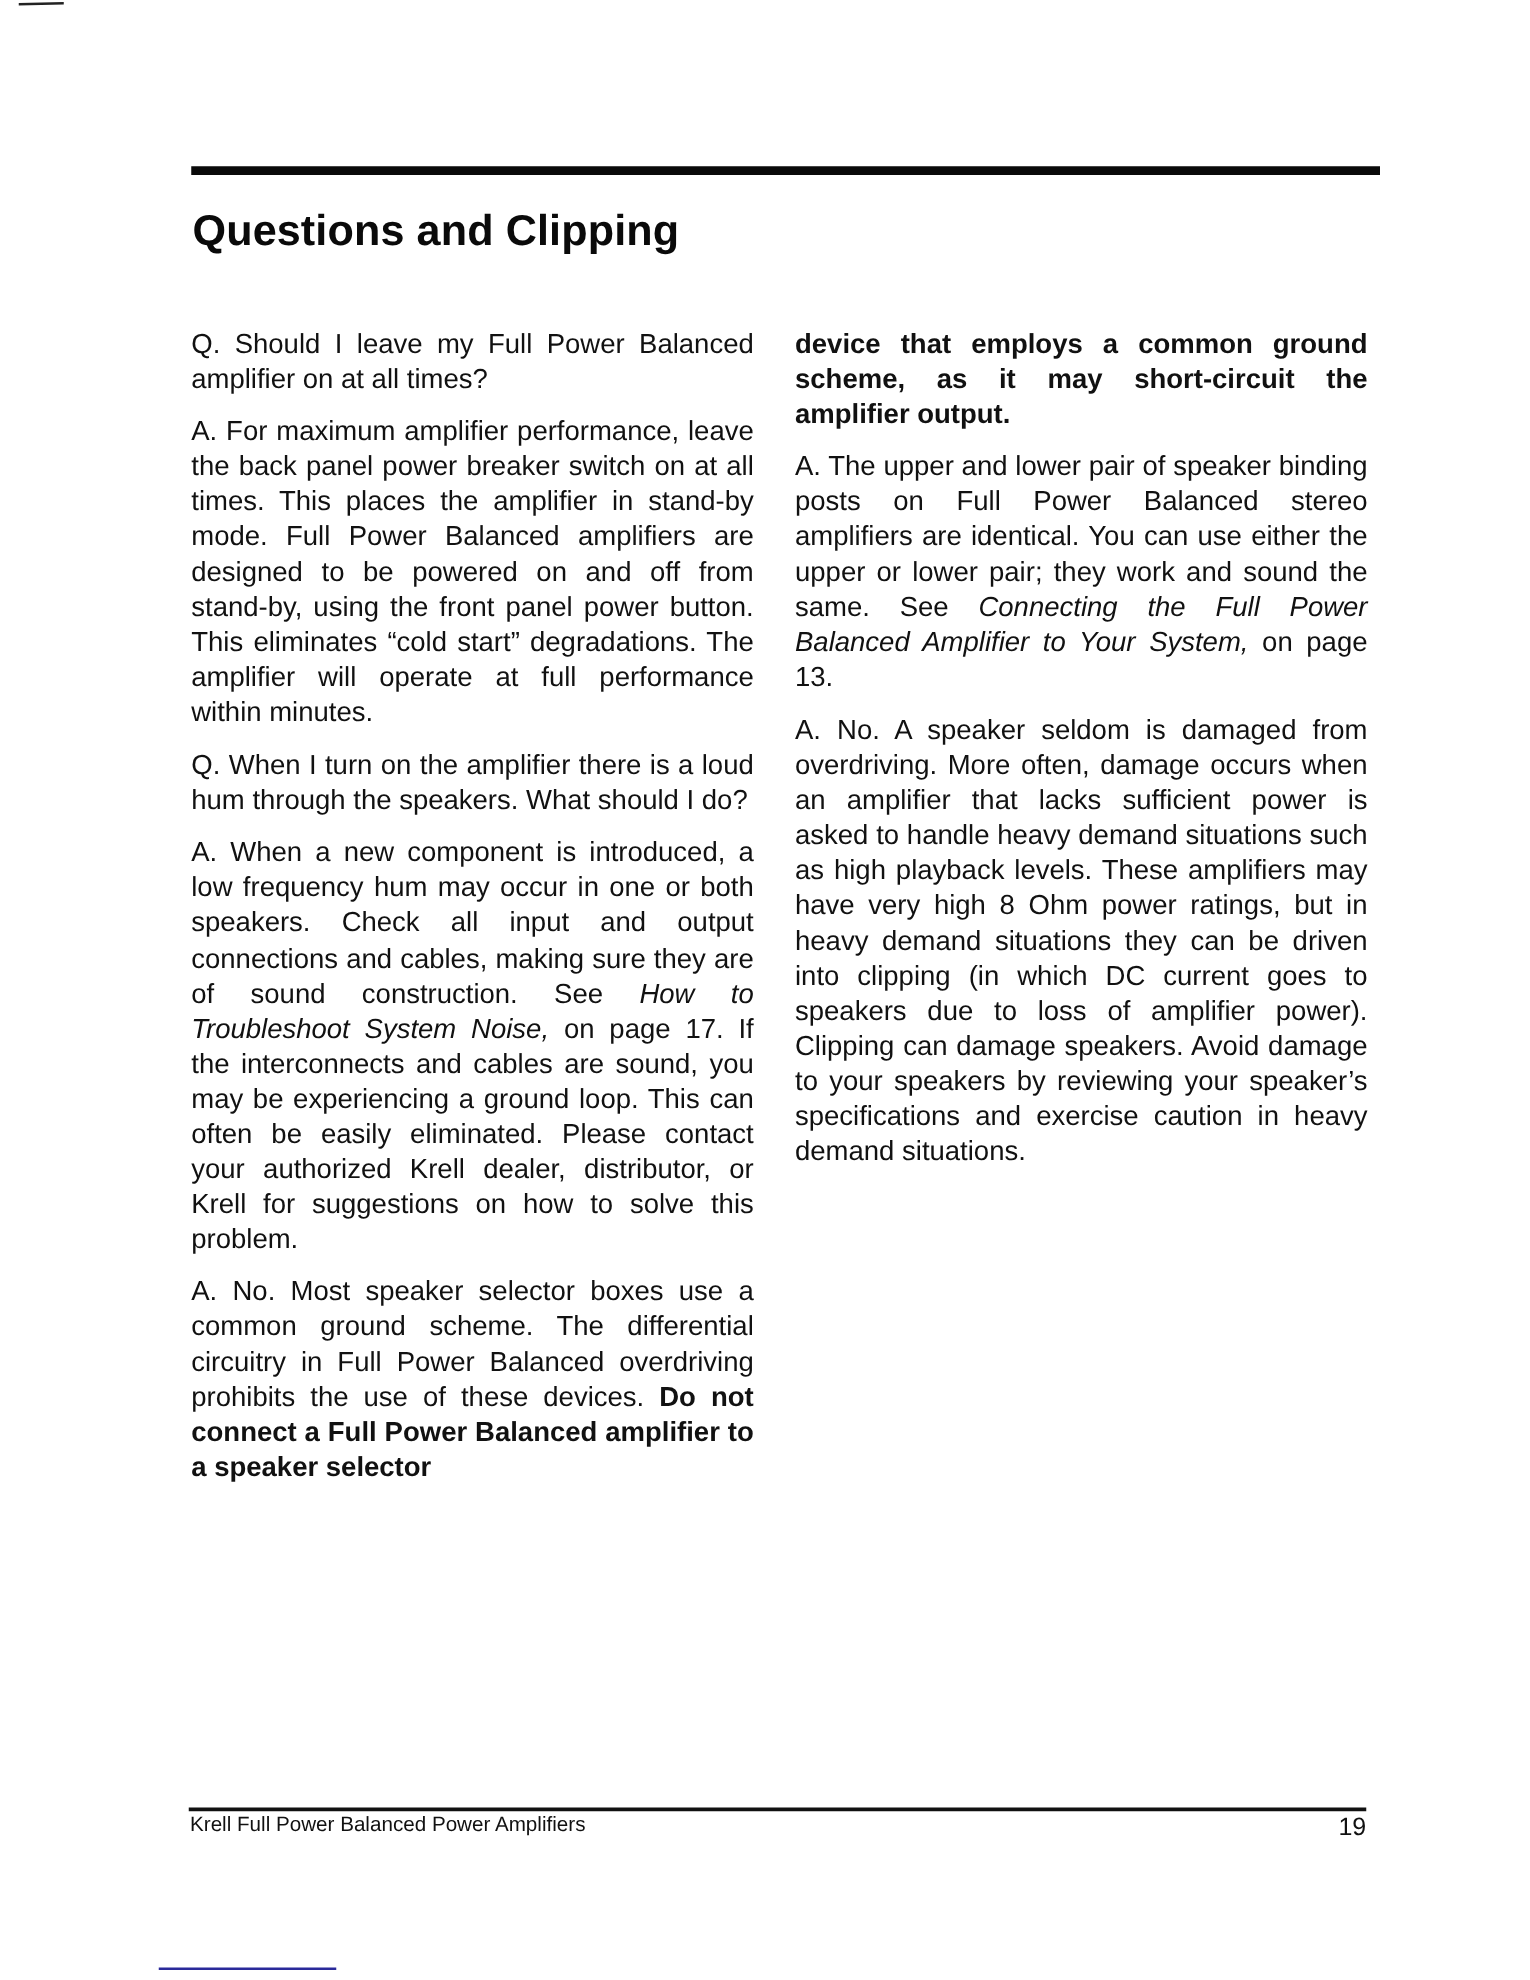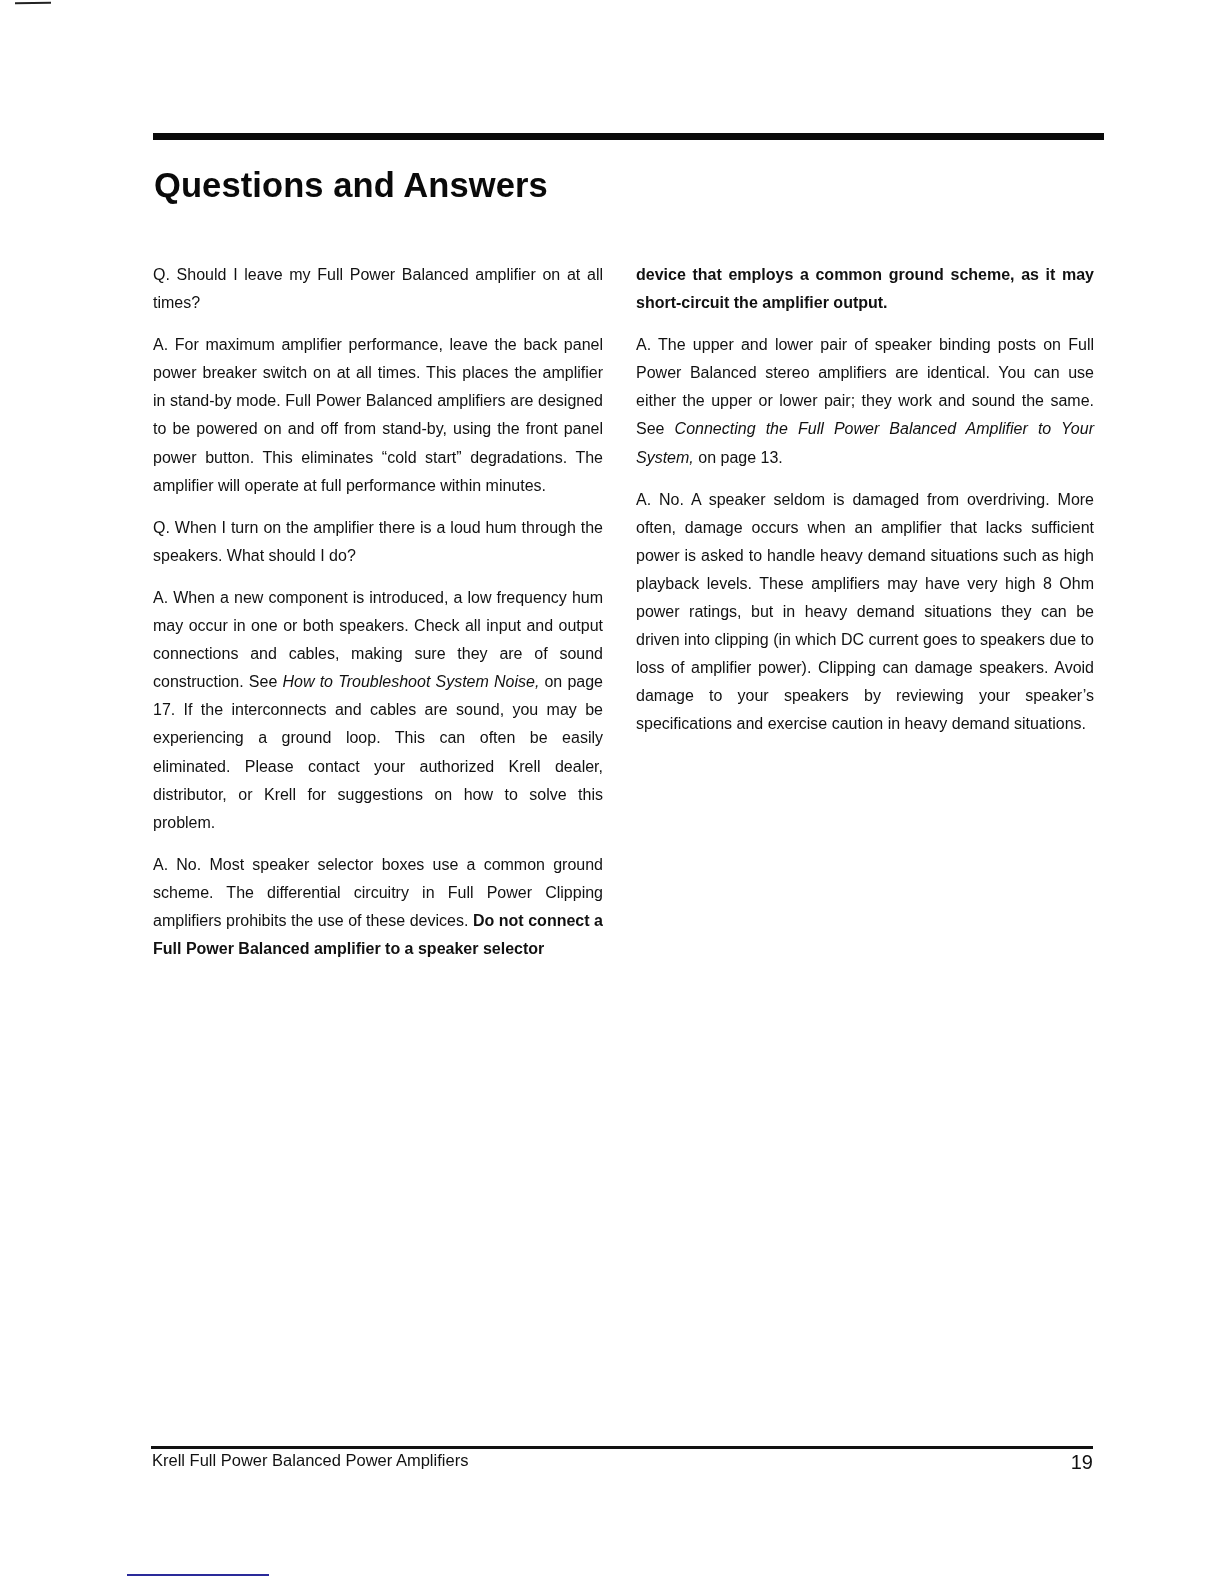--- a/index.html
+++ b/index.html
@@ -13,21 +13,21 @@
     }
     .top-rule {
       position: absolute; left: 153px; top: 133px; width: 951px; height: 7px;
       background: #0a0a0a;
     }
     .page-title {
       position: absolute; left: 154px; top: 166px; margin: 0;
       font-size: 34.5px; font-weight: bold; letter-spacing: 0.1px; color: #0a0a0a;
     }
     .column {
-      position: absolute; top: 261px; font-size: 16px; line-height: 28.1px;
+      position: absolute; top: 261px; font-size: 22px; line-height: 28.1px;
       text-align: justify; hyphens: manual;
     }
     .col-left { left: 153px; width: 450px; }
     .col-right { left: 636px; width: 458px; }
     .para { margin: 0 0 14px 0; }
     .bi { font-weight: normal; font-style: italic; }
     .b { font-weight: bold; }
     .footer-rule {
       position: absolute; left: 151px; top: 1446px; width: 942px; height: 3px;
       background: #111;
@@ -41,28 +41,28 @@
     .bottom-link-line {
       position: absolute; left: 127px; top: 1574px; width: 142px; height: 2px;
       background: #2a2a9a;
     }
   </style>
 </head>
 <body>
 
 <div class="scan-mark"></div>
 <div class="top-rule"></div>
-<h1 class="page-title">Questions and Answers</h1>
+<h1 class="page-title">Questions and Clipping</h1>
 
 <div class="column col-left">
   <p class="para">Q. Should I leave my Full Power Balanced amplifier on at all times?</p>
   <p class="para">A. For maximum amplifier performance, leave the back panel power breaker switch on at all times. This places the amplifier in stand-by mode. Full Power Balanced amplifiers are designed to be powered on and off from stand-by, using the front panel power button. This eliminates “cold start” degradations. The amplifier will operate at full performance within minutes.</p>
   <p class="para">Q. When I turn on the amplifier there is a loud hum through the speakers. What should I do?</p>
   <p class="para"><span>A. When a new component is introduced, a low frequency hum may occur in one or both speakers. Check all input and output connections and cables, making sure they are of sound construction. See </span><span class="bi">How to Troubleshoot System Noise,</span><span> on page 17. If the interconnects and cables are sound, you may be experiencing a ground loop. This can often be easily eliminated. Please contact your authorized Krell dealer, distributor, or Krell for suggestions on how to solve this problem.</span></p>
-  <p class="para"><span>A. No. Most speaker selector boxes use a common ground scheme. The differential circuitry in Full Power Clipping amplifiers prohibits the use of these devices. </span><span class="b">Do not connect a Full Power Balanced amplifier to a speaker selector</span></p>
+  <p class="para"><span>A. No. Most speaker selector boxes use a common ground scheme. The differential circuitry in Full Power Balanced overdriving prohibits the use of these devices. </span><span class="b">Do not connect a Full Power Balanced amplifier to a speaker selector</span></p>
 </div>
 
 <div class="column col-right">
   <p class="para b">device that employs a common ground scheme, as it may short-circuit the amplifier output.</p>
   <p class="para"><span>A. The upper and lower pair of speaker binding posts on Full Power Balanced stereo amplifiers are identical. You can use either the upper or lower pair; they work and sound the same. See </span><span class="bi">Connecting the Full Power Balanced Amplifier to Your System,</span><span> on page 13.</span></p>
   <p class="para">A. No. A speaker seldom is damaged from overdriving. More often, damage occurs when an amplifier that lacks sufficient power is asked to handle heavy demand situations such as high playback levels. These amplifiers may have very high 8 Ohm power ratings, but in heavy demand situations they can be driven into clipping (in which DC current goes to speakers due to loss of amplifier power). Clipping can damage speakers. Avoid damage to your speakers by reviewing your speaker’s specifications and exercise caution in heavy demand situations.</p>
 </div>
 
 <div class="footer-rule"></div>
 <div class="footer-title">Krell Full Power Balanced Power Amplifiers</div>

